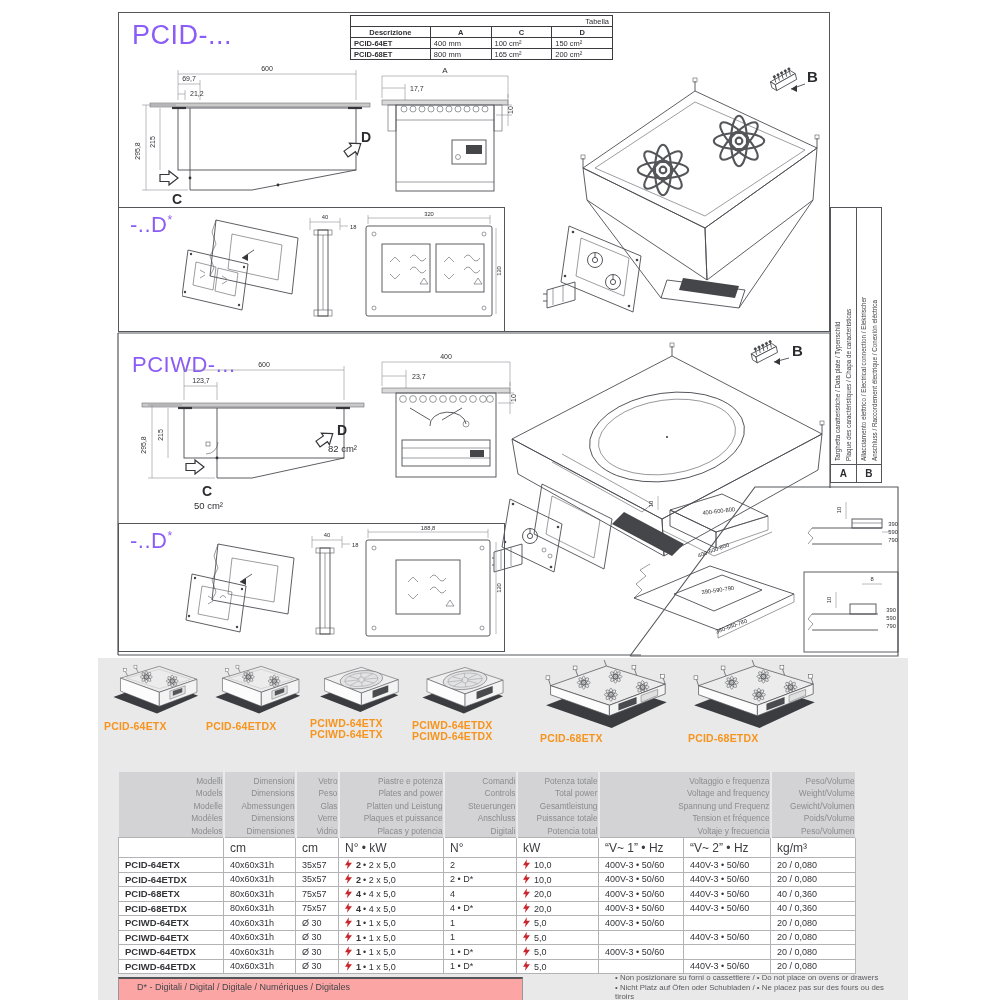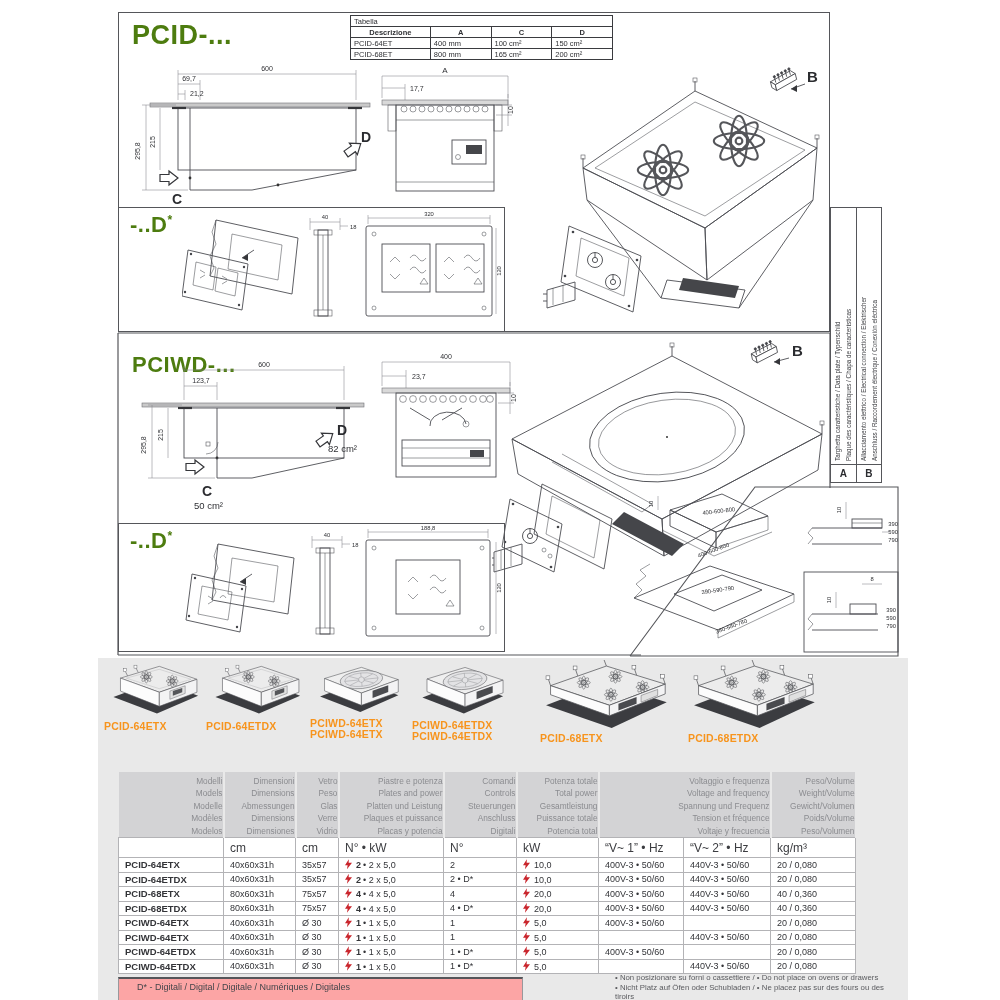--- a/index.html
+++ b/index.html
@@ -1,34 +1,34 @@
 <!DOCTYPE html>
 <html><head>
 <meta charset="utf-8">
 <style>
 *{margin:0;padding:0;box-sizing:border-box}
 html,body{width:1000px;height:1000px}
 body{position:relative;background:#fff;font-family:"Liberation Sans",sans-serif;overflow:hidden;color:#2f3034}
 .box{position:absolute;border:1px solid #55565a;background:transparent}
-.sec-title{position:absolute;font-weight:bold;color:#4d7c0f;letter-spacing:.5px}
+.sec-title{position:absolute;font-weight:normal;color:#8b5cf6;letter-spacing:.5px}
 .sec-title sup{font-size:55%;vertical-align:super}
 svg{display:block;position:absolute}
 svg text{font-family:"Liberation Sans",sans-serif;fill:#2f3034}
 .ln{stroke:#4c4d52;fill:none;stroke-width:.9}
 .lnt{stroke:#4c4d52;fill:none;stroke-width:.55}
 .dl{stroke:#85868b;fill:none;stroke-width:.55}
 .dim{font-size:7px}
 .dims{font-size:5.8px}
 .blet{font-size:14px;font-weight:bold;fill:#2b2c30}
 
 #tabella{position:absolute;left:350px;top:15px;width:263px;border-collapse:collapse;font-size:7.5px}
 #tabella td,#tabella th{border:1px solid #3a3b3f;height:11px;padding:0 3px;background:#fff}
 #tabella th{text-align:center;font-weight:bold}
-#tabella .tt{text-align:left}
-#tabella .dc{font-weight:normal}
+#tabella .tt{text-align:right}
+#tabella .dc{font-weight:bold}
 
 #legend{position:absolute;left:830px;top:207px;width:52px;height:276px;border:1px solid #55565a;display:flex}
 .lcol{flex:1;display:flex;flex-direction:column}
 .lcol+.lcol{border-left:1px solid #55565a}
 .vtext{flex:1;writing-mode:vertical-rl;transform:rotate(180deg);font-size:6.3px;line-height:11px;color:#3a3b3f;padding:3px 1px;text-align:left}
 .vtext span{display:block}
 .lkey{height:18px;border-top:1px solid #55565a;text-align:center;font-weight:bold;font-size:10px;line-height:18px;color:#2b2c30}
 
 #band{position:absolute;left:98px;top:658px;width:810px;height:342px;background:#e9e9e9}
 .product{position:absolute;text-align:left}

